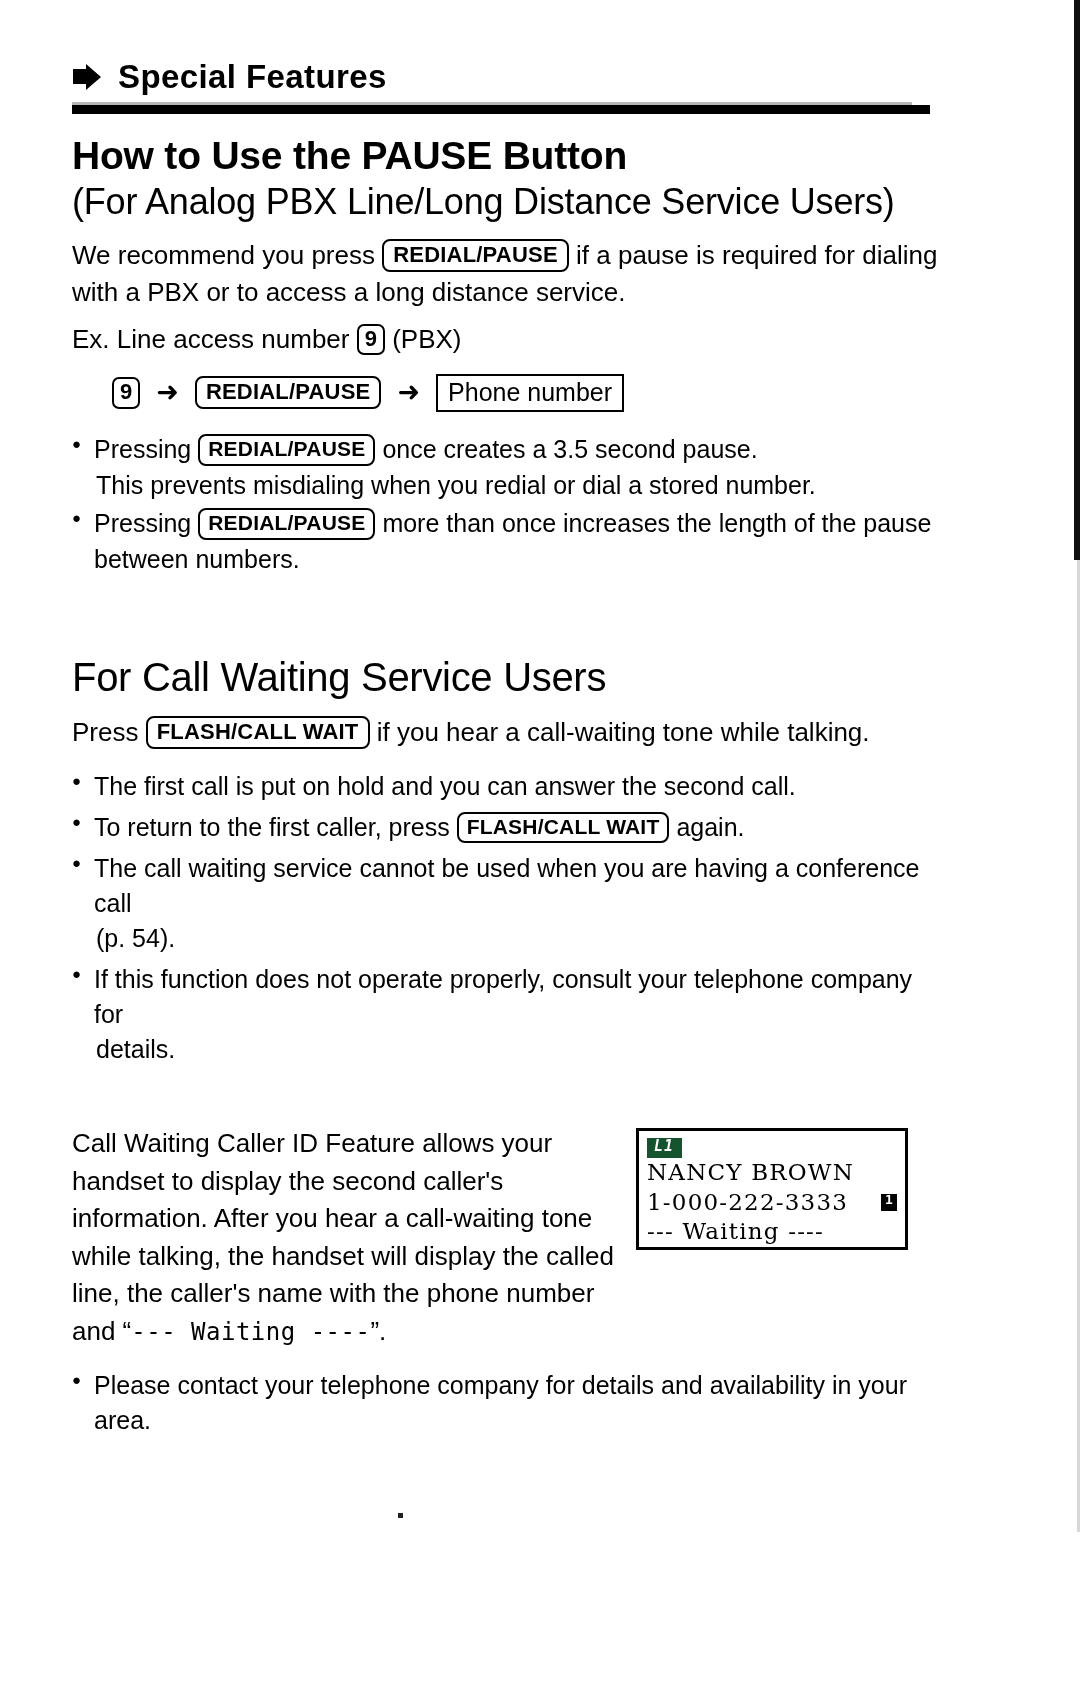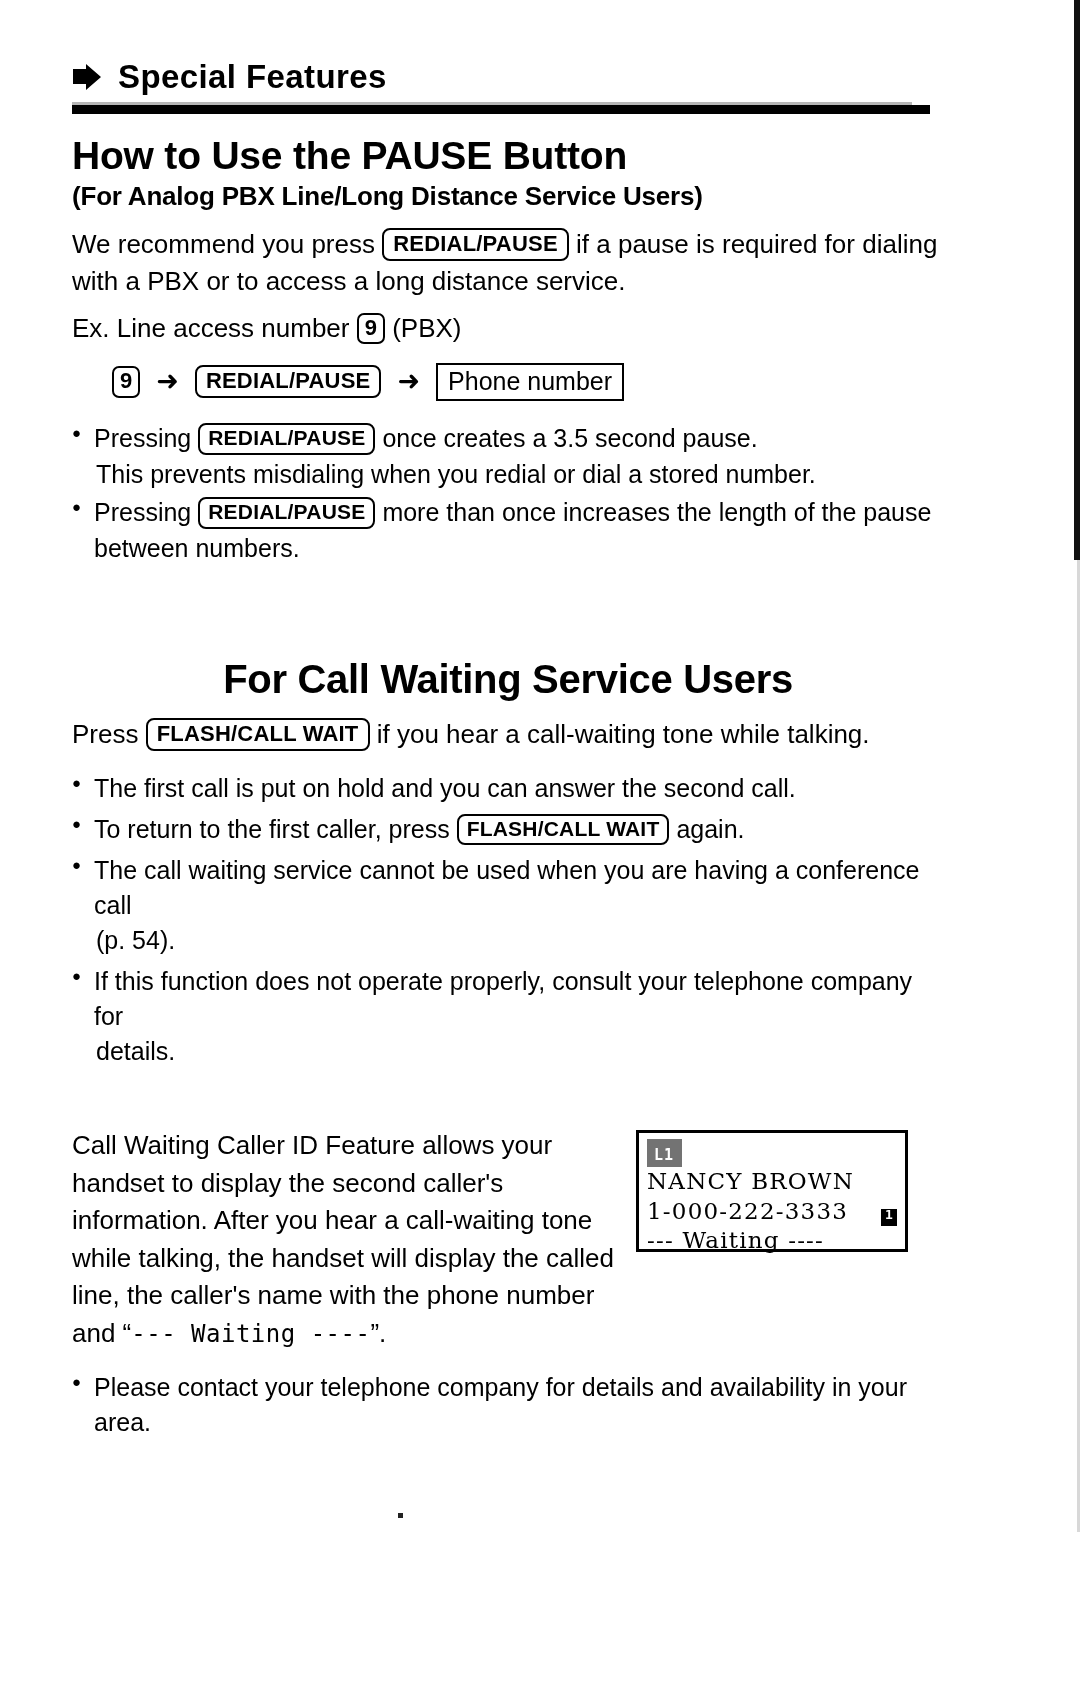--- a/index.html
+++ b/index.html
@@ -79,31 +79,30 @@
 
   
   h1.sect {
     font-size: 39px;
     font-weight: bold;
     margin: 22px 0 0 0;
     letter-spacing: -0.2px;
     line-height: 1.05;
   }
   h2.sub {
-    font-size: 26px;
-    font-weight: bold;
+    font-size: 36px;
+    font-weight: normal;
     margin: 4px 0 0 0;
     letter-spacing: -0.2px;
   }
   h1.sect2 {
     font-size: 40px;
-    font-weight: bold;
-    margin: 13px;
+    font-weight: normal;
+    margin: 0;
     letter-spacing: -0.3px;
-    text-align: center;
   }
   h3.sub3 {
     font-size: 28px;
     font-weight: bold;
     margin: 0;
     letter-spacing: -0.1px;
   }
 
   
   p.body {
@@ -220,39 +219,40 @@
     box-sizing: border-box;
     padding: 6px 8px 0 8px;
     flex: 0 0 auto;
     align-self: flex-start;
     margin-top: 3px;
     background: #fff;
     position: relative;
   }
   .lcd-badge {
     display: inline-block;
-    background: #737373;
+    background: #14532d;
     color: #fff;
     font-family: "DejaVu Sans Mono", "Liberation Mono", monospace;
     font-size: 15px;
     font-weight: bold;
+    font-style: italic;
     letter-spacing: 1px;
-    padding: 8px 8px 2px 7px;
+    padding: 0 8px 2px 7px;
     line-height: 1.15;
   }
   .lcd-line {
     font-family: "DejaVu Serif", serif;
     font-size: 23px;
     letter-spacing: 1.2px;
     line-height: 1.30;
     white-space: pre;
   }
   .lcd-row {
     display: flex;
-    align-items: flex-end;
+    align-items: center;
     justify-content: space-between;
   }
   .lcd-marker {
     display: inline-block;
     width: 16px;
     height: 17px;
     background: #000;
     position: relative;
     flex: 0 0 auto;
   }

